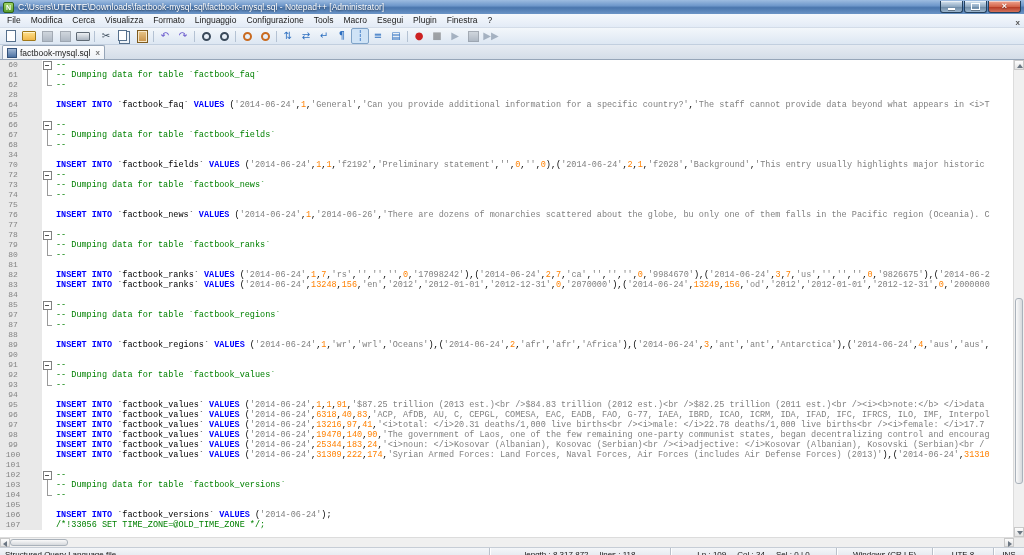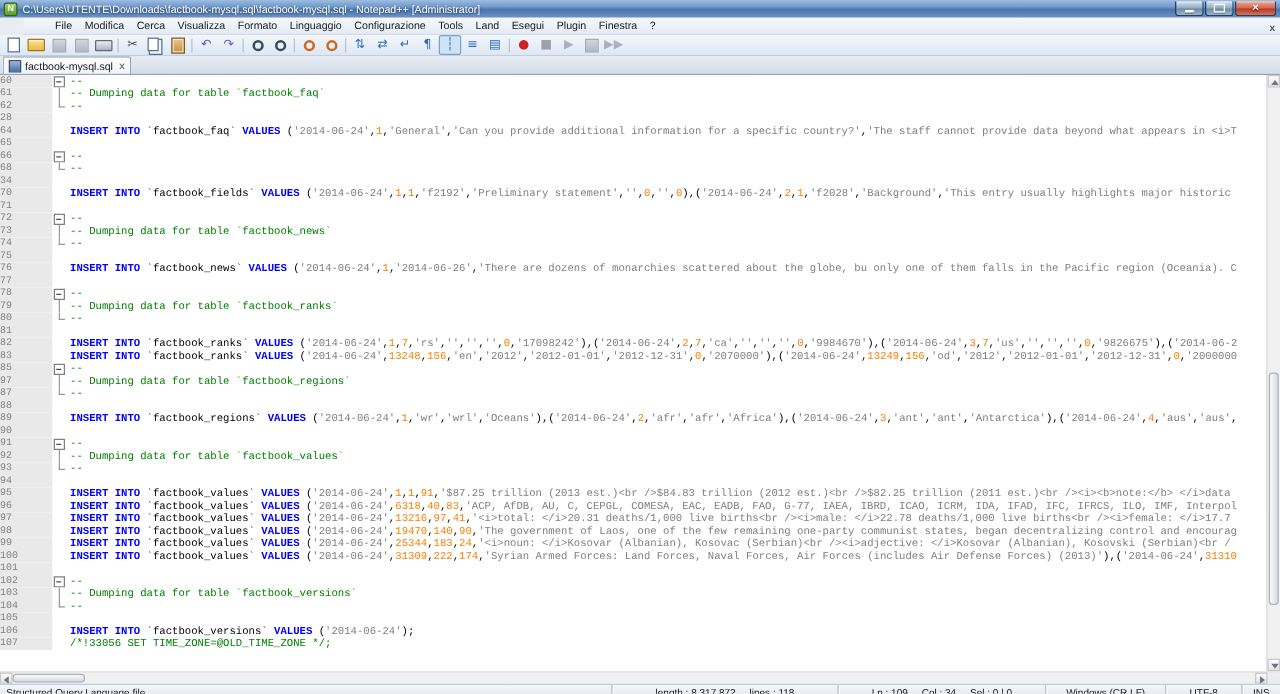--- a/index.html
+++ b/index.html
@@ -11,21 +11,21 @@
   .title-text{color:#fff;font-size:8.5px;text-shadow:0 1px 2px rgba(0,0,0,.55);white-space:nowrap;overflow:hidden;flex:1;}
   .winbtns{display:flex;flex:none;margin-left:4px;}
   .wb{height:11px;border:1px solid #24415f;border-top:none;display:flex;align-items:center;justify-content:center;color:#fff;font-size:8px;border-radius:0 0 3px 3px;margin-left:1px;box-shadow:inset 0 1px rgba(255,255,255,.5);}
   .wb-min,.wb-max{width:21px;background:linear-gradient(#d8e6f2,#8fa9c2 50%,#6c8aa6 55%,#9db6cd);}
   .wb-close{width:31px;background:linear-gradient(#f0a692,#d4664c 50%,#b43a24 55%,#d3735c);}
   .wb-min .bar{width:7px;height:2px;background:#fff;box-shadow:0 1px rgba(0,0,0,.3);margin-top:4px;}
   .wb-max .box{width:7px;height:5px;border:1px solid #fff;box-shadow:0 1px rgba(0,0,0,.3);}
   .wb-close .x{font-weight:bold;text-shadow:0 1px 1px rgba(0,0,0,.4);font-size:9px;line-height:9px;}
 
   
-  .menubar{height:13px;background:linear-gradient(#f5f8fc,#e3ebf6);display:flex;align-items:flex-end;font-size:8.5px;color:#1a1a1a;padding-left:20px;border-bottom:1px solid #d3dce8;margin-left:19px;}
+  .menubar{height:13px;background:linear-gradient(#f5f8fc,#e3ebf6);display:flex;align-items:flex-end;font-size:8.5px;color:#1a1a1a;padding-left:2px;border-bottom:1px solid #d3dce8;}
   .mi{padding:0 5px;line-height:13px;white-space:nowrap;}
   .menubar-x{margin-left:auto;margin-right:4px;color:#555;font-size:8px;font-weight:bold;}
 
   
   .toolbar{height:16px;background:linear-gradient(#f3f7fb,#dde7f3);display:flex;align-items:center;padding:0 2px;border-bottom:1px solid #c2cfdf;}
   .tbi{width:16px;height:14px;display:inline-flex;align-items:center;justify-content:center;border:1px solid transparent;border-radius:2px;font-family:"DejaVu Sans",sans-serif;font-size:10px;line-height:1;flex:none;}
   .tbi.pressed{background:#cfe3f6;border-color:#7fa3c8;}
   .tbi.dim{opacity:.45;filter:grayscale(.7);}
   .tbsep{width:1px;height:11px;background:#b4c2d3;margin:0 2px;flex:none;}
   .sh-page::before{content:"";width:8px;height:10px;background:#fff;border:1px solid #56708c;display:block;}
@@ -40,21 +40,21 @@
   
   .tabbar{height:14px;background:linear-gradient(#e6ebf2,#d4dde8);display:flex;align-items:flex-start;padding-left:2px;border-bottom:1px solid #96a5b8;}
   .tab{height:13px;display:flex;align-items:center;background:linear-gradient(#fdfdfe,#f0f3f7);border:1px solid #96a5b8;border-bottom:none;border-radius:2px 2px 0 0;padding:0 4px;font-size:8.5px;color:#222;}
   .tab-disk{width:8px;height:8px;background:linear-gradient(#9fb6d4,#4d72a3);border:1px solid #33527b;margin-right:3px;flex:none;}
   .tab-close{margin-left:5px;color:#777;font-size:8px;font-weight:bold;line-height:8px;}
 
   
   .editor{position:relative;height:477px;background:#fff;overflow:hidden;}
   .lines{position:absolute;left:0;top:0;right:10px;bottom:0;overflow:hidden;font-family:"Liberation Mono",monospace;font-size:8.5px;}
   .cl{display:flex;height:10px;line-height:10px;white-space:pre;}
-  .ln{width:26px;flex:none;text-align:left;padding-right:16px;background:#e9e9e9;color:#838383;font-size:8px;}
+  .ln{width:26px;flex:none;text-align:center;padding-right:16px;background:#e9e9e9;color:#838383;font-size:8px;}
   .fm{width:11px;flex:none;position:relative;background:#fff;}
   .fm.open::before{content:"";position:absolute;left:1px;top:1px;width:7px;height:7px;border:1px solid #808080;background:#fff;}
   .fm.open::after{content:"";position:absolute;left:3px;top:5px;width:4px;height:1px;background:#505050;}
   .fm.mid::before{content:"";position:absolute;left:5px;top:0;width:1px;height:10px;background:#9a9a9a;}
   .fm.end::before{content:"";position:absolute;left:5px;top:0;width:1px;height:6px;background:#9a9a9a;}
   .fm.end::after{content:"";position:absolute;left:5px;top:5px;width:5px;height:1px;background:#9a9a9a;}
   .code{flex:1;overflow:hidden;padding-left:3px;}
   .tk-kw{color:#0000ff;font-weight:bold;}
   .tk-id{color:#000;}
   .tk-str{color:#808080;}
@@ -111,21 +111,21 @@
 <div class="menubar">
   <span style="display:flex;">
       <span class="mi">File</span>
       <span class="mi">Modifica</span>
       <span class="mi">Cerca</span>
       <span class="mi">Visualizza</span>
       <span class="mi">Formato</span>
       <span class="mi">Linguaggio</span>
       <span class="mi">Configurazione</span>
       <span class="mi">Tools</span>
-      <span class="mi">Land</span>
+      <span class="mi">Macro</span>
       <span class="mi">Esegui</span>
       <span class="mi">Plugin</span>
       <span class="mi">Finestra</span>
       <span class="mi">?</span>
     </span>
   <span class="menubar-x">x</span>
 </div>
 
 <div class="toolbar">
     <span class="tbi sh-page"></span>
@@ -172,36 +172,37 @@
 
 <div class="editor">
   <div class="lines">
       <div class="cl"><span class="ln">60</span><span class="fm open"></span><span class="code"><span class="tk-com">--</span></span></div>
       <div class="cl"><span class="ln">61</span><span class="fm mid"></span><span class="code"><span class="tk-com">-- Dumping data for table `factbook_faq`</span></span></div>
       <div class="cl"><span class="ln">62</span><span class="fm end"></span><span class="code"><span class="tk-com">--</span></span></div>
       <div class="cl"><span class="ln">28</span><span class="fm"></span><span class="code"></span></div>
       <div class="cl"><span class="ln">64</span><span class="fm"></span><span class="code"><span class="tk-kw">INSERT INTO </span><span class="tk-id">`factbook_faq` </span><span class="tk-kw">VALUES </span><span class="tk-pun">(</span><span class="tk-str">'2014-06-24'</span><span class="tk-pun">,</span><span class="tk-num">1</span><span class="tk-pun">,</span><span class="tk-str">'General'</span><span class="tk-pun">,</span><span class="tk-str">'Can you provide additional information for a specific country?'</span><span class="tk-pun">,</span><span class="tk-str">'The staff cannot provide data beyond what appears in &lt;i&gt;T</span></span></div>
       <div class="cl"><span class="ln">65</span><span class="fm"></span><span class="code"></span></div>
       <div class="cl"><span class="ln">66</span><span class="fm open"></span><span class="code"><span class="tk-com">--</span></span></div>
+      <div class="cl"><span class="ln">67</span><span class="fm mid"></span><span class="code"><span class="tk-com">-- Dumping data for table `factbook_fields`</span></span></div>
       <div class="cl"><span class="ln">68</span><span class="fm end"></span><span class="code"><span class="tk-com">--</span></span></div>
       <div class="cl"><span class="ln">34</span><span class="fm"></span><span class="code"></span></div>
       <div class="cl"><span class="ln">70</span><span class="fm"></span><span class="code"><span class="tk-kw">INSERT INTO </span><span class="tk-id">`factbook_fields` </span><span class="tk-kw">VALUES </span><span class="tk-pun">(</span><span class="tk-str">'2014-06-24'</span><span class="tk-pun">,</span><span class="tk-num">1</span><span class="tk-pun">,</span><span class="tk-num">1</span><span class="tk-pun">,</span><span class="tk-str">'f2192'</span><span class="tk-pun">,</span><span class="tk-str">'Preliminary statement'</span><span class="tk-pun">,</span><span class="tk-str">''</span><span class="tk-pun">,</span><span class="tk-num">0</span><span class="tk-pun">,</span><span class="tk-str">''</span><span class="tk-pun">,</span><span class="tk-num">0</span><span class="tk-pun">),(</span><span class="tk-str">'2014-06-24'</span><span class="tk-pun">,</span><span class="tk-num">2</span><span class="tk-pun">,</span><span class="tk-num">1</span><span class="tk-pun">,</span><span class="tk-str">'f2028'</span><span class="tk-pun">,</span><span class="tk-str">'Background'</span><span class="tk-pun">,</span><span class="tk-str">'This entry usually highlights major historic</span></span></div>
-      <div class="cl"><span class="ln">71</span><span class="fm"></span><span class="code"></span></div>
       <div class="cl"><span class="ln">72</span><span class="fm open"></span><span class="code"><span class="tk-com">--</span></span></div>
       <div class="cl"><span class="ln">73</span><span class="fm mid"></span><span class="code"><span class="tk-com">-- Dumping data for table `factbook_news`</span></span></div>
       <div class="cl"><span class="ln">74</span><span class="fm end"></span><span class="code"><span class="tk-com">--</span></span></div>
       <div class="cl"><span class="ln">75</span><span class="fm"></span><span class="code"></span></div>
       <div class="cl"><span class="ln">76</span><span class="fm"></span><span class="code"><span class="tk-kw">INSERT INTO </span><span class="tk-id">`factbook_news` </span><span class="tk-kw">VALUES </span><span class="tk-pun">(</span><span class="tk-str">'2014-06-24'</span><span class="tk-pun">,</span><span class="tk-num">1</span><span class="tk-pun">,</span><span class="tk-str">'2014-06-26'</span><span class="tk-pun">,</span><span class="tk-str">'There are dozens of monarchies scattered about the globe, bu only one of them falls in the Pacific region (Oceania). C</span></span></div>
       <div class="cl"><span class="ln">77</span><span class="fm"></span><span class="code"></span></div>
       <div class="cl"><span class="ln">78</span><span class="fm open"></span><span class="code"><span class="tk-com">--</span></span></div>
       <div class="cl"><span class="ln">79</span><span class="fm mid"></span><span class="code"><span class="tk-com">-- Dumping data for table `factbook_ranks`</span></span></div>
       <div class="cl"><span class="ln">80</span><span class="fm end"></span><span class="code"><span class="tk-com">--</span></span></div>
       <div class="cl"><span class="ln">81</span><span class="fm"></span><span class="code"></span></div>
       <div class="cl"><span class="ln">82</span><span class="fm"></span><span class="code"><span class="tk-kw">INSERT INTO </span><span class="tk-id">`factbook_ranks` </span><span class="tk-kw">VALUES </span><span class="tk-pun">(</span><span class="tk-str">'2014-06-24'</span><span class="tk-pun">,</span><span class="tk-num">1</span><span class="tk-pun">,</span><span class="tk-num">7</span><span class="tk-pun">,</span><span class="tk-str">'rs'</span><span class="tk-pun">,</span><span class="tk-str">''</span><span class="tk-pun">,</span><span class="tk-str">''</span><span class="tk-pun">,</span><span class="tk-str">''</span><span class="tk-pun">,</span><span class="tk-num">0</span><span class="tk-pun">,</span><span class="tk-str">'17098242'</span><span class="tk-pun">),(</span><span class="tk-str">'2014-06-24'</span><span class="tk-pun">,</span><span class="tk-num">2</span><span class="tk-pun">,</span><span class="tk-num">7</span><span class="tk-pun">,</span><span class="tk-str">'ca'</span><span class="tk-pun">,</span><span class="tk-str">''</span><span class="tk-pun">,</span><span class="tk-str">''</span><span class="tk-pun">,</span><span class="tk-str">''</span><span class="tk-pun">,</span><span class="tk-num">0</span><span class="tk-pun">,</span><span class="tk-str">'9984670'</span><span class="tk-pun">),(</span><span class="tk-str">'2014-06-24'</span><span class="tk-pun">,</span><span class="tk-num">3</span><span class="tk-pun">,</span><span class="tk-num">7</span><span class="tk-pun">,</span><span class="tk-str">'us'</span><span class="tk-pun">,</span><span class="tk-str">''</span><span class="tk-pun">,</span><span class="tk-str">''</span><span class="tk-pun">,</span><span class="tk-str">''</span><span class="tk-pun">,</span><span class="tk-num">0</span><span class="tk-pun">,</span><span class="tk-str">'9826675'</span><span class="tk-pun">),(</span><span class="tk-str">'2014-06-2</span></span></div>
       <div class="cl"><span class="ln">83</span><span class="fm"></span><span class="code"><span class="tk-kw">INSERT INTO </span><span class="tk-id">`factbook_ranks` </span><span class="tk-kw">VALUES </span><span class="tk-pun">(</span><span class="tk-str">'2014-06-24'</span><span class="tk-pun">,</span><span class="tk-num">13248</span><span class="tk-pun">,</span><span class="tk-num">156</span><span class="tk-pun">,</span><span class="tk-str">'en'</span><span class="tk-pun">,</span><span class="tk-str">'2012'</span><span class="tk-pun">,</span><span class="tk-str">'2012-01-01'</span><span class="tk-pun">,</span><span class="tk-str">'2012-12-31'</span><span class="tk-pun">,</span><span class="tk-num">0</span><span class="tk-pun">,</span><span class="tk-str">'2070000'</span><span class="tk-pun">),(</span><span class="tk-str">'2014-06-24'</span><span class="tk-pun">,</span><span class="tk-num">13249</span><span class="tk-pun">,</span><span class="tk-num">156</span><span class="tk-pun">,</span><span class="tk-str">'od'</span><span class="tk-pun">,</span><span class="tk-str">'2012'</span><span class="tk-pun">,</span><span class="tk-str">'2012-01-01'</span><span class="tk-pun">,</span><span class="tk-str">'2012-12-31'</span><span class="tk-pun">,</span><span class="tk-num">0</span><span class="tk-pun">,</span><span class="tk-str">'2000000</span></span></div>
+      <div class="cl"><span class="ln">84</span><span class="fm"></span><span class="code"></span></div>
       <div class="cl"><span class="ln">85</span><span class="fm open"></span><span class="code"><span class="tk-com">--</span></span></div>
       <div class="cl"><span class="ln">97</span><span class="fm mid"></span><span class="code"><span class="tk-com">-- Dumping data for table `factbook_regions`</span></span></div>
       <div class="cl"><span class="ln">87</span><span class="fm end"></span><span class="code"><span class="tk-com">--</span></span></div>
       <div class="cl"><span class="ln">88</span><span class="fm"></span><span class="code"></span></div>
       <div class="cl"><span class="ln">89</span><span class="fm"></span><span class="code"><span class="tk-kw">INSERT INTO </span><span class="tk-id">`factbook_regions` </span><span class="tk-kw">VALUES </span><span class="tk-pun">(</span><span class="tk-str">'2014-06-24'</span><span class="tk-pun">,</span><span class="tk-num">1</span><span class="tk-pun">,</span><span class="tk-str">'wr'</span><span class="tk-pun">,</span><span class="tk-str">'wrl'</span><span class="tk-pun">,</span><span class="tk-str">'Oceans'</span><span class="tk-pun">),(</span><span class="tk-str">'2014-06-24'</span><span class="tk-pun">,</span><span class="tk-num">2</span><span class="tk-pun">,</span><span class="tk-str">'afr'</span><span class="tk-pun">,</span><span class="tk-str">'afr'</span><span class="tk-pun">,</span><span class="tk-str">'Africa'</span><span class="tk-pun">),(</span><span class="tk-str">'2014-06-24'</span><span class="tk-pun">,</span><span class="tk-num">3</span><span class="tk-pun">,</span><span class="tk-str">'ant'</span><span class="tk-pun">,</span><span class="tk-str">'ant'</span><span class="tk-pun">,</span><span class="tk-str">'Antarctica'</span><span class="tk-pun">),(</span><span class="tk-str">'2014-06-24'</span><span class="tk-pun">,</span><span class="tk-num">4</span><span class="tk-pun">,</span><span class="tk-str">'aus'</span><span class="tk-pun">,</span><span class="tk-str">'aus'</span><span class="tk-pun">,</span></span></div>
       <div class="cl"><span class="ln">90</span><span class="fm"></span><span class="code"></span></div>
       <div class="cl"><span class="ln">91</span><span class="fm open"></span><span class="code"><span class="tk-com">--</span></span></div>
       <div class="cl"><span class="ln">92</span><span class="fm mid"></span><span class="code"><span class="tk-com">-- Dumping data for table `factbook_values`</span></span></div>
       <div class="cl"><span class="ln">93</span><span class="fm end"></span><span class="code"><span class="tk-com">--</span></span></div>
       <div class="cl"><span class="ln">94</span><span class="fm"></span><span class="code"></span></div>

